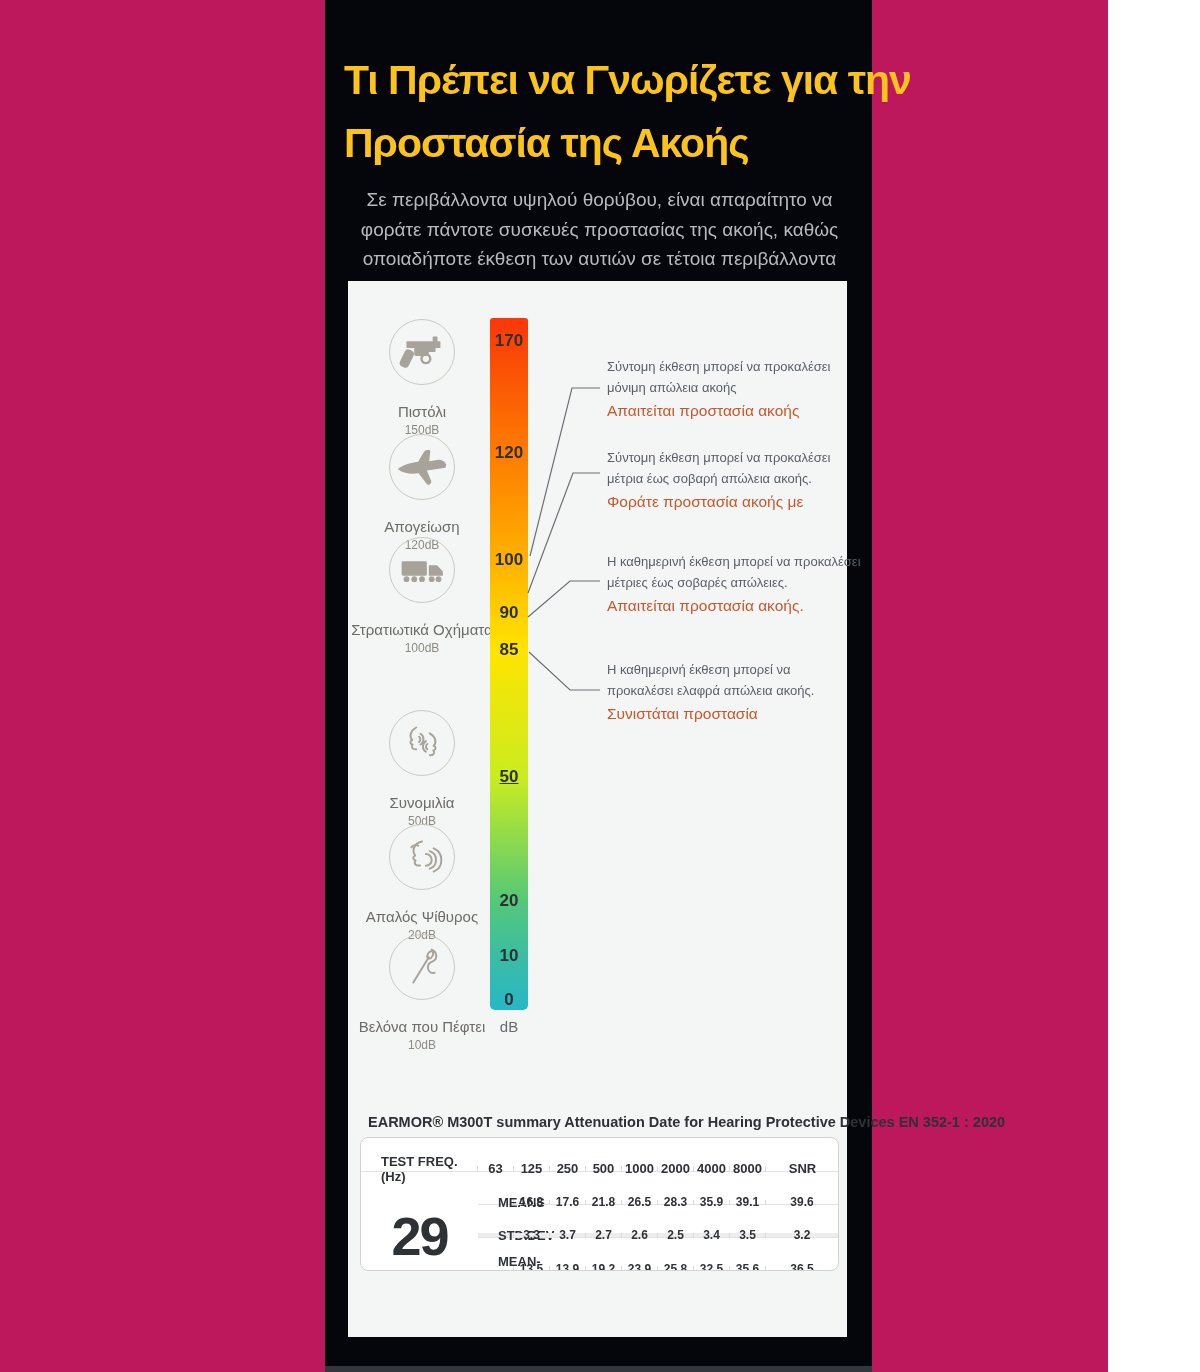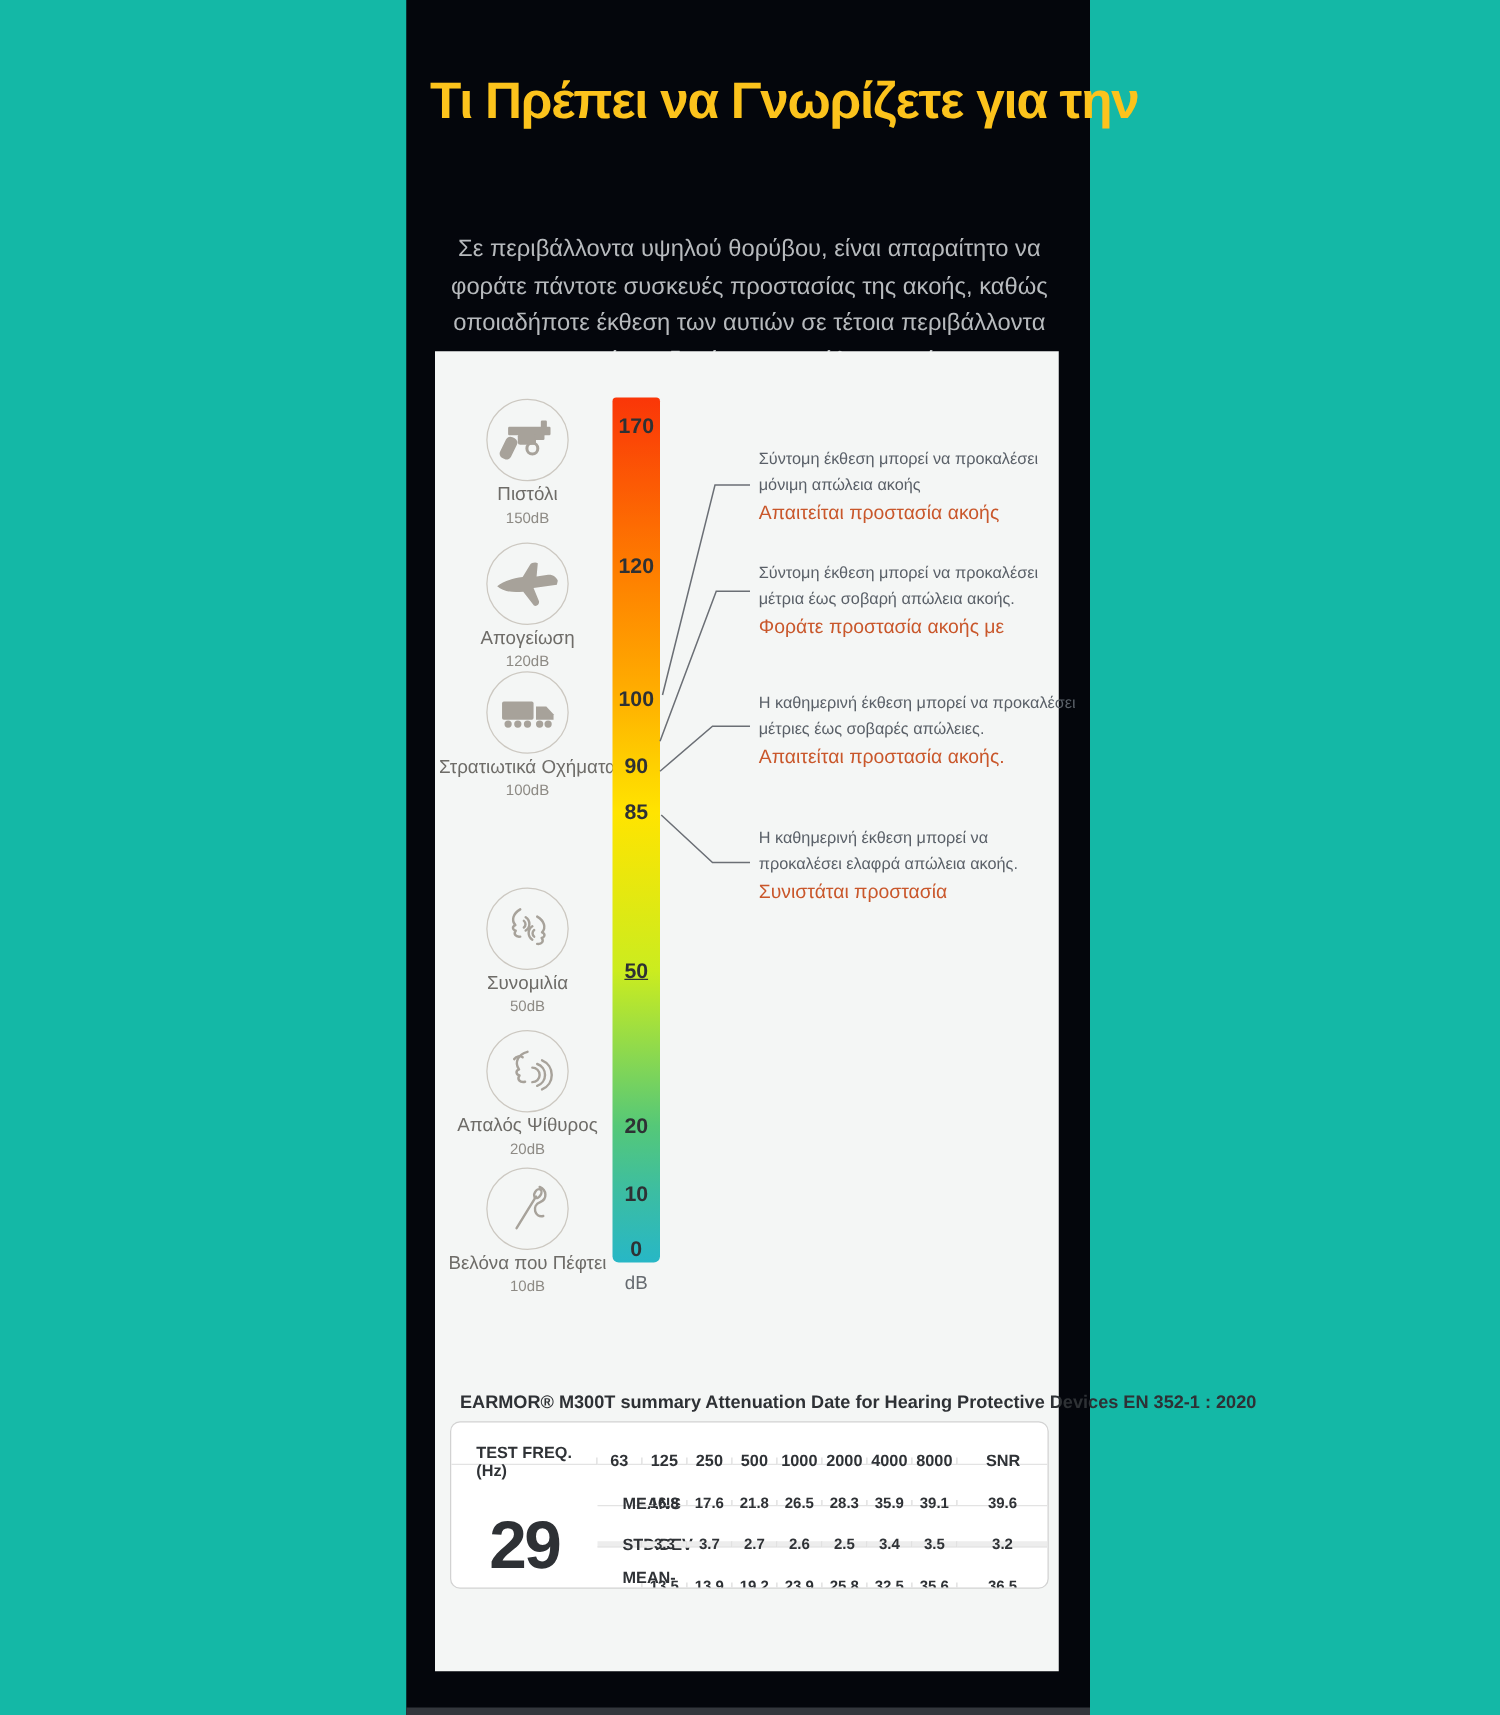--- a/index.html
+++ b/index.html
@@ -1,31 +1,31 @@
 <!DOCTYPE html>
 <html><head>
 <meta charset="utf-8">
 <style>
   html,body{margin:0;padding:0;background:#ffffff;}
-  .stage{position:relative;width:1200px;height:1372px;background:#14b8a6;overflow:hidden;
+  .stage{position:relative;width:1108px;height:1372px;background:#be185d;overflow:hidden;
          font-family:"Liberation Sans",sans-serif;}
   .frame{position:absolute;left:325px;top:0;width:547px;height:1372px;background:#04060c;}
   .title{position:absolute;left:19px;top:22px;width:540px;color:#fcc31c;font-weight:bold;
          font-size:41px;line-height:63px;letter-spacing:-1px;}
   .title span{display:block;white-space:nowrap;}
   .intro{position:absolute;left:22px;top:166px;width:505px;text-align:center;color:#b7babd;
          font-size:19px;line-height:29.5px;}
   .panel{position:absolute;left:23px;top:281px;width:499px;height:1056px;background:#f4f6f5;}
   .bottom-strip{position:absolute;left:0;bottom:0;width:547px;height:6px;background:#33363c;}
 
   
   .source{position:absolute;left:-1px;width:150px;display:flex;flex-direction:column;align-items:center;}
   .icon-circle{width:66px;height:66px;border-radius:50%;border:1.5px solid #ccc8c1;background:transparent;
                display:flex;align-items:center;justify-content:center;box-sizing:border-box;}
-  .src-label{margin-top:2px;font-size:15px;color:#6e6c68;text-align:right;line-height:17px;white-space:nowrap;}
+  .src-label{margin-top:18px;font-size:15px;color:#6e6c68;text-align:right;line-height:17px;white-space:nowrap;}
   .src-level{margin-top:3px;font-size:12px;color:#8d8a84;}
 
   
   .db-bar{position:absolute;left:142px;top:37px;width:38px;height:692px;border-radius:3px 3px 5px 5px;
     background:linear-gradient(180deg,#fa3608 0%,#fe7c00 19.5%,#ffb100 35%,#fed000 42.6%,
       #ffe400 48%,#cbec1f 66.3%,#55c878 84.2%,#3bbda4 92.2%,#27b7c6 100%);}
   .tick{position:absolute;left:0;width:100%;text-align:center;transform:translateY(-50%);
         font-size:17px;font-weight:bold;color:#2e3134;}
   .db-unit{position:absolute;left:142px;top:737px;width:38px;text-align:center;
            font-size:15px;color:#666b70;}
@@ -59,20 +59,21 @@
   .glyph-line{fill:none;stroke:#a7a29a;stroke-width:2;stroke-linecap:round;stroke-linejoin:round;}
 </style>
 </head>
 <body>
 
 <div class="stage">
   <div class="frame">
 
     <h1 class="title">
       <span>Τι Πρέπει να Γνωρίζετε για την</span>
+      <span>Προστασία της Ακοής</span>
     </h1>
 
     <p class="intro">Σε περιβάλλοντα υψηλού θορύβου, είναι απαραίτητο να φοράτε πάντοτε συσκευές προστασίας της ακοής, καθώς οποιαδήποτε έκθεση των αυτιών σε τέτοια περιβάλλοντα μπορεί να οδηγήσει σε απώλεια ακοής.</p>
 
     <div class="panel">
 
       <div class="source" style="top:38px;">
         <div class="icon-circle">
           <svg width="66" height="66" viewBox="0 0 66 66">
             <rect class="glyph-fill" x="17" y="22" width="35" height="7" rx="1"></rect>

